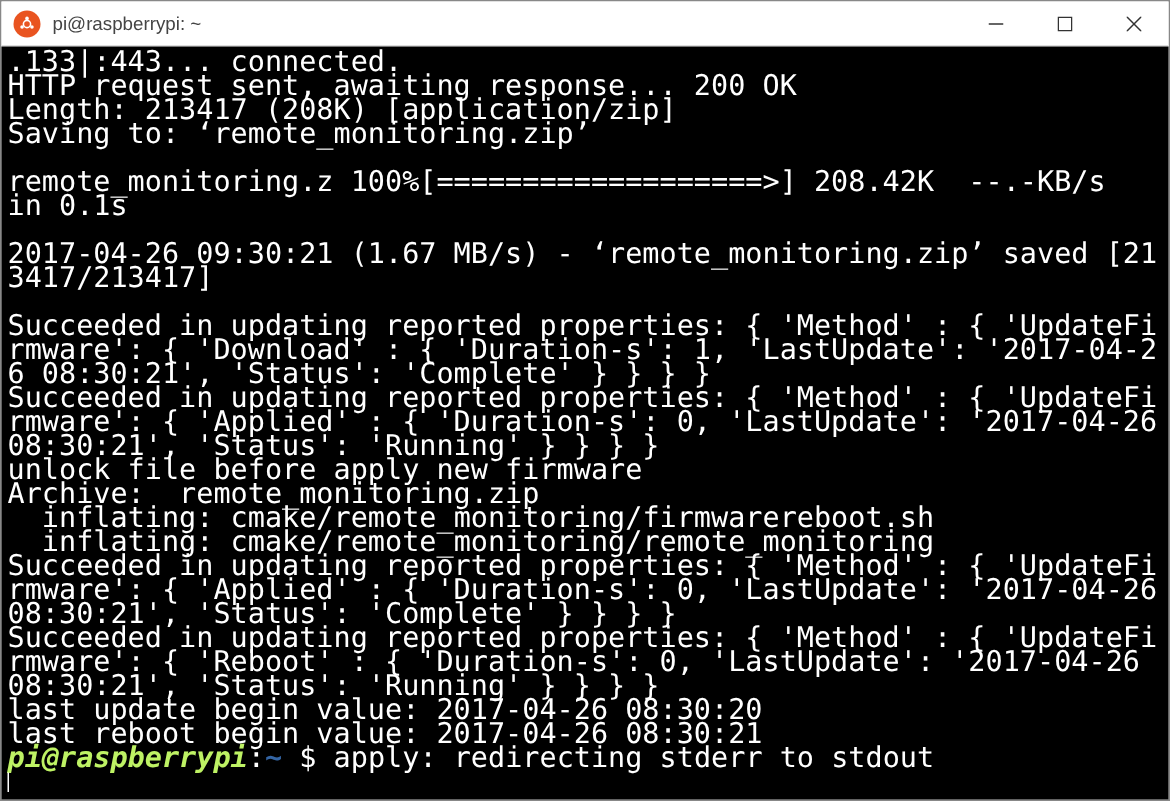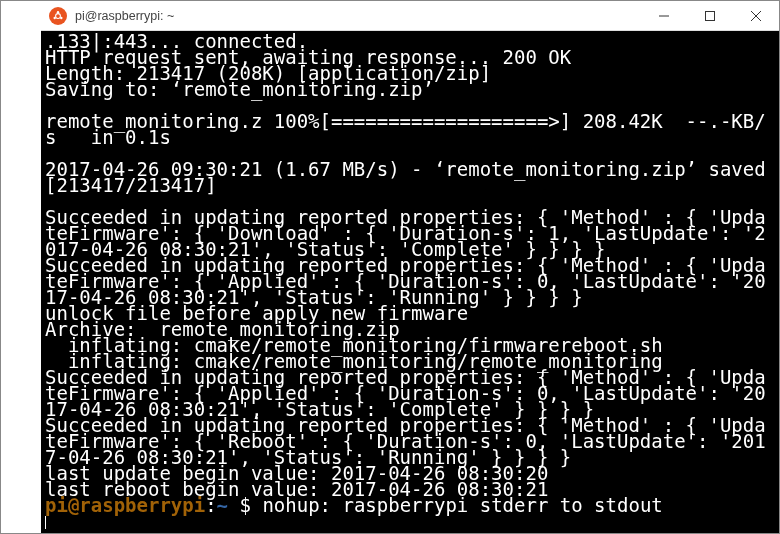--- a/index.html
+++ b/index.html
@@ -1,25 +1,25 @@
 <!DOCTYPE html>
 <html><head>
 <meta charset="utf-8">
 <style>
   * { margin: 0; padding: 0; box-sizing: border-box; }
   html, body { width: 780px; height: 534px; overflow: hidden; font-family: "Segoe UI", Arial, sans-serif; background: #fff; }
-  .window { width: 780px; height: 534px; border: 1px solid #888; display: flex; flex-direction: column; background: #fff; padding-left: 40px; }
+  .window { width: 780px; height: 534px; border: 1px solid #888; display: flex; flex-direction: column; background: #fff; }
   .titlebar { height: 30px; display: flex; align-items: center; background: #fff; border-bottom: 1px solid #ddd; user-select: none; }
   .titlebar .app-icon { width: 18px; height: 18px; margin: 0 8px; border-radius: 50%; background: #e95420; display: flex; align-items: center; justify-content: center; }
   .titlebar .app-icon svg { width: 12px; height: 12px; }
   .titlebar .title { flex: 1; font-size: 12.5px; color: #444; }
   .titlebar .win-btn { width: 46px; height: 30px; display: flex; align-items: center; justify-content: center; }
   .titlebar .win-btn svg { stroke: #333; stroke-width: 1; fill: none; }
   .terminal { flex: 1; background: #000; color: #fff; font-family: "DejaVu Sans Mono", "Consolas", monospace; font-size: 19px; line-height: 16px; padding: 2px 4px 4px 4px; white-space: pre-wrap; word-break: break-all; overflow: hidden; }
-  .green { color: #a16207; font-weight: bold; }
+  .green { color: #bef264; font-weight: bold; font-style: italic; }
   .blue { color: #3465a4; font-weight: bold; }
   .cursor { display: inline-block; width: 1px; height: 13px; background: #fff; vertical-align: middle; }
 </style>
 </head>
 <body>
 
 <div class="window">
   <div class="titlebar">
     <span class="app-icon">
       <svg viewBox="0 0 16 16">
@@ -60,15 +60,15 @@
 Succeeded in updating reported properties: { 'Method' : { 'UpdateFirmware': { 'Download' : { 'Duration-s': 1, 'LastUpdate': '2017-04-26 08:30:21', 'Status': 'Complete' } } } }
 Succeeded in updating reported properties: { 'Method' : { 'UpdateFirmware': { 'Applied' : { 'Duration-s': 0, 'LastUpdate': '2017-04-26 08:30:21', 'Status': 'Running' } } } }
 unlock file before apply new firmware
 Archive:  remote_monitoring.zip
   inflating: cmake/remote_monitoring/firmwarereboot.sh
   inflating: cmake/remote_monitoring/remote_monitoring
 Succeeded in updating reported properties: { 'Method' : { 'UpdateFirmware': { 'Applied' : { 'Duration-s': 0, 'LastUpdate': '2017-04-26 08:30:21', 'Status': 'Complete' } } } }
 Succeeded in updating reported properties: { 'Method' : { 'UpdateFirmware': { 'Reboot' : { 'Duration-s': 0, 'LastUpdate': '2017-04-26 08:30:21', 'Status': 'Running' } } } }
 last update begin value: 2017-04-26 08:30:20
 last reboot begin value: 2017-04-26 08:30:21</span>
-<span class="green">pi@raspberrypi</span><span>:</span><span class="blue">~</span><span> $ </span><span>nohup: raspberrypi stderr to stdout</span>
+<span class="green">pi@raspberrypi</span><span>:</span><span class="blue">~</span><span> $ </span><span>apply: redirecting stderr to stdout</span>
 <span class="cursor"></span></div>
 </div>
 
 </body></html>

